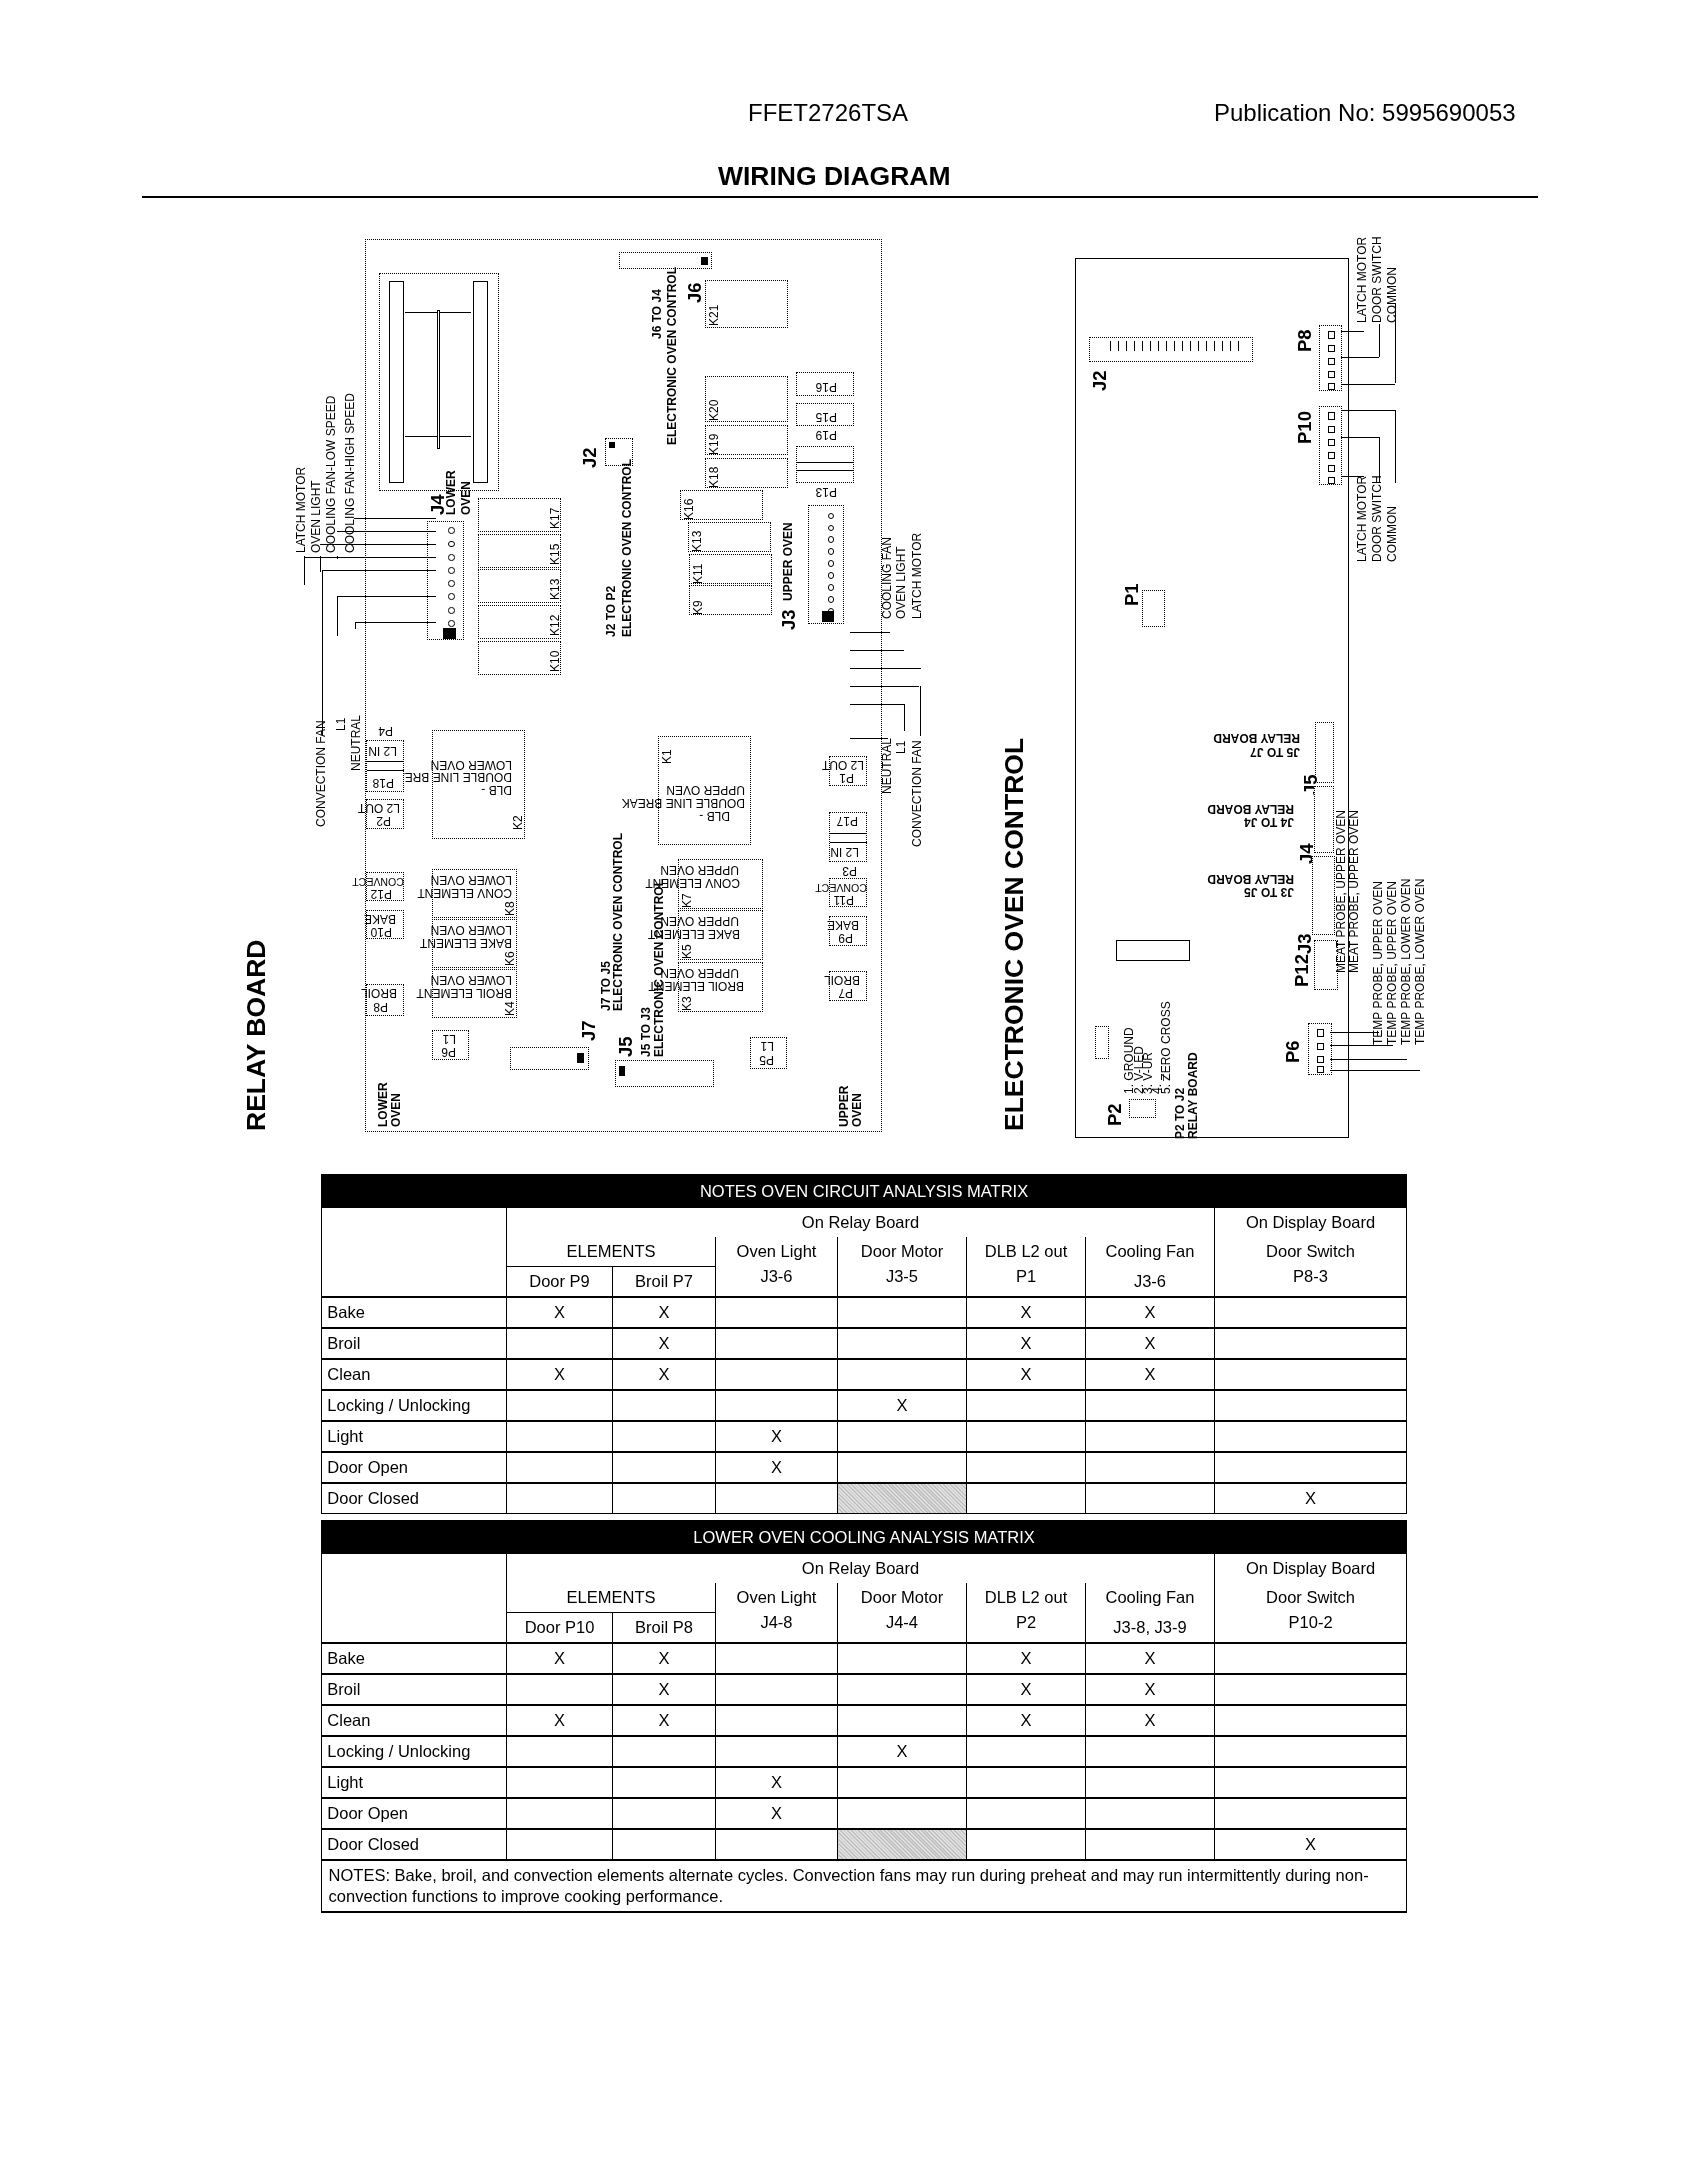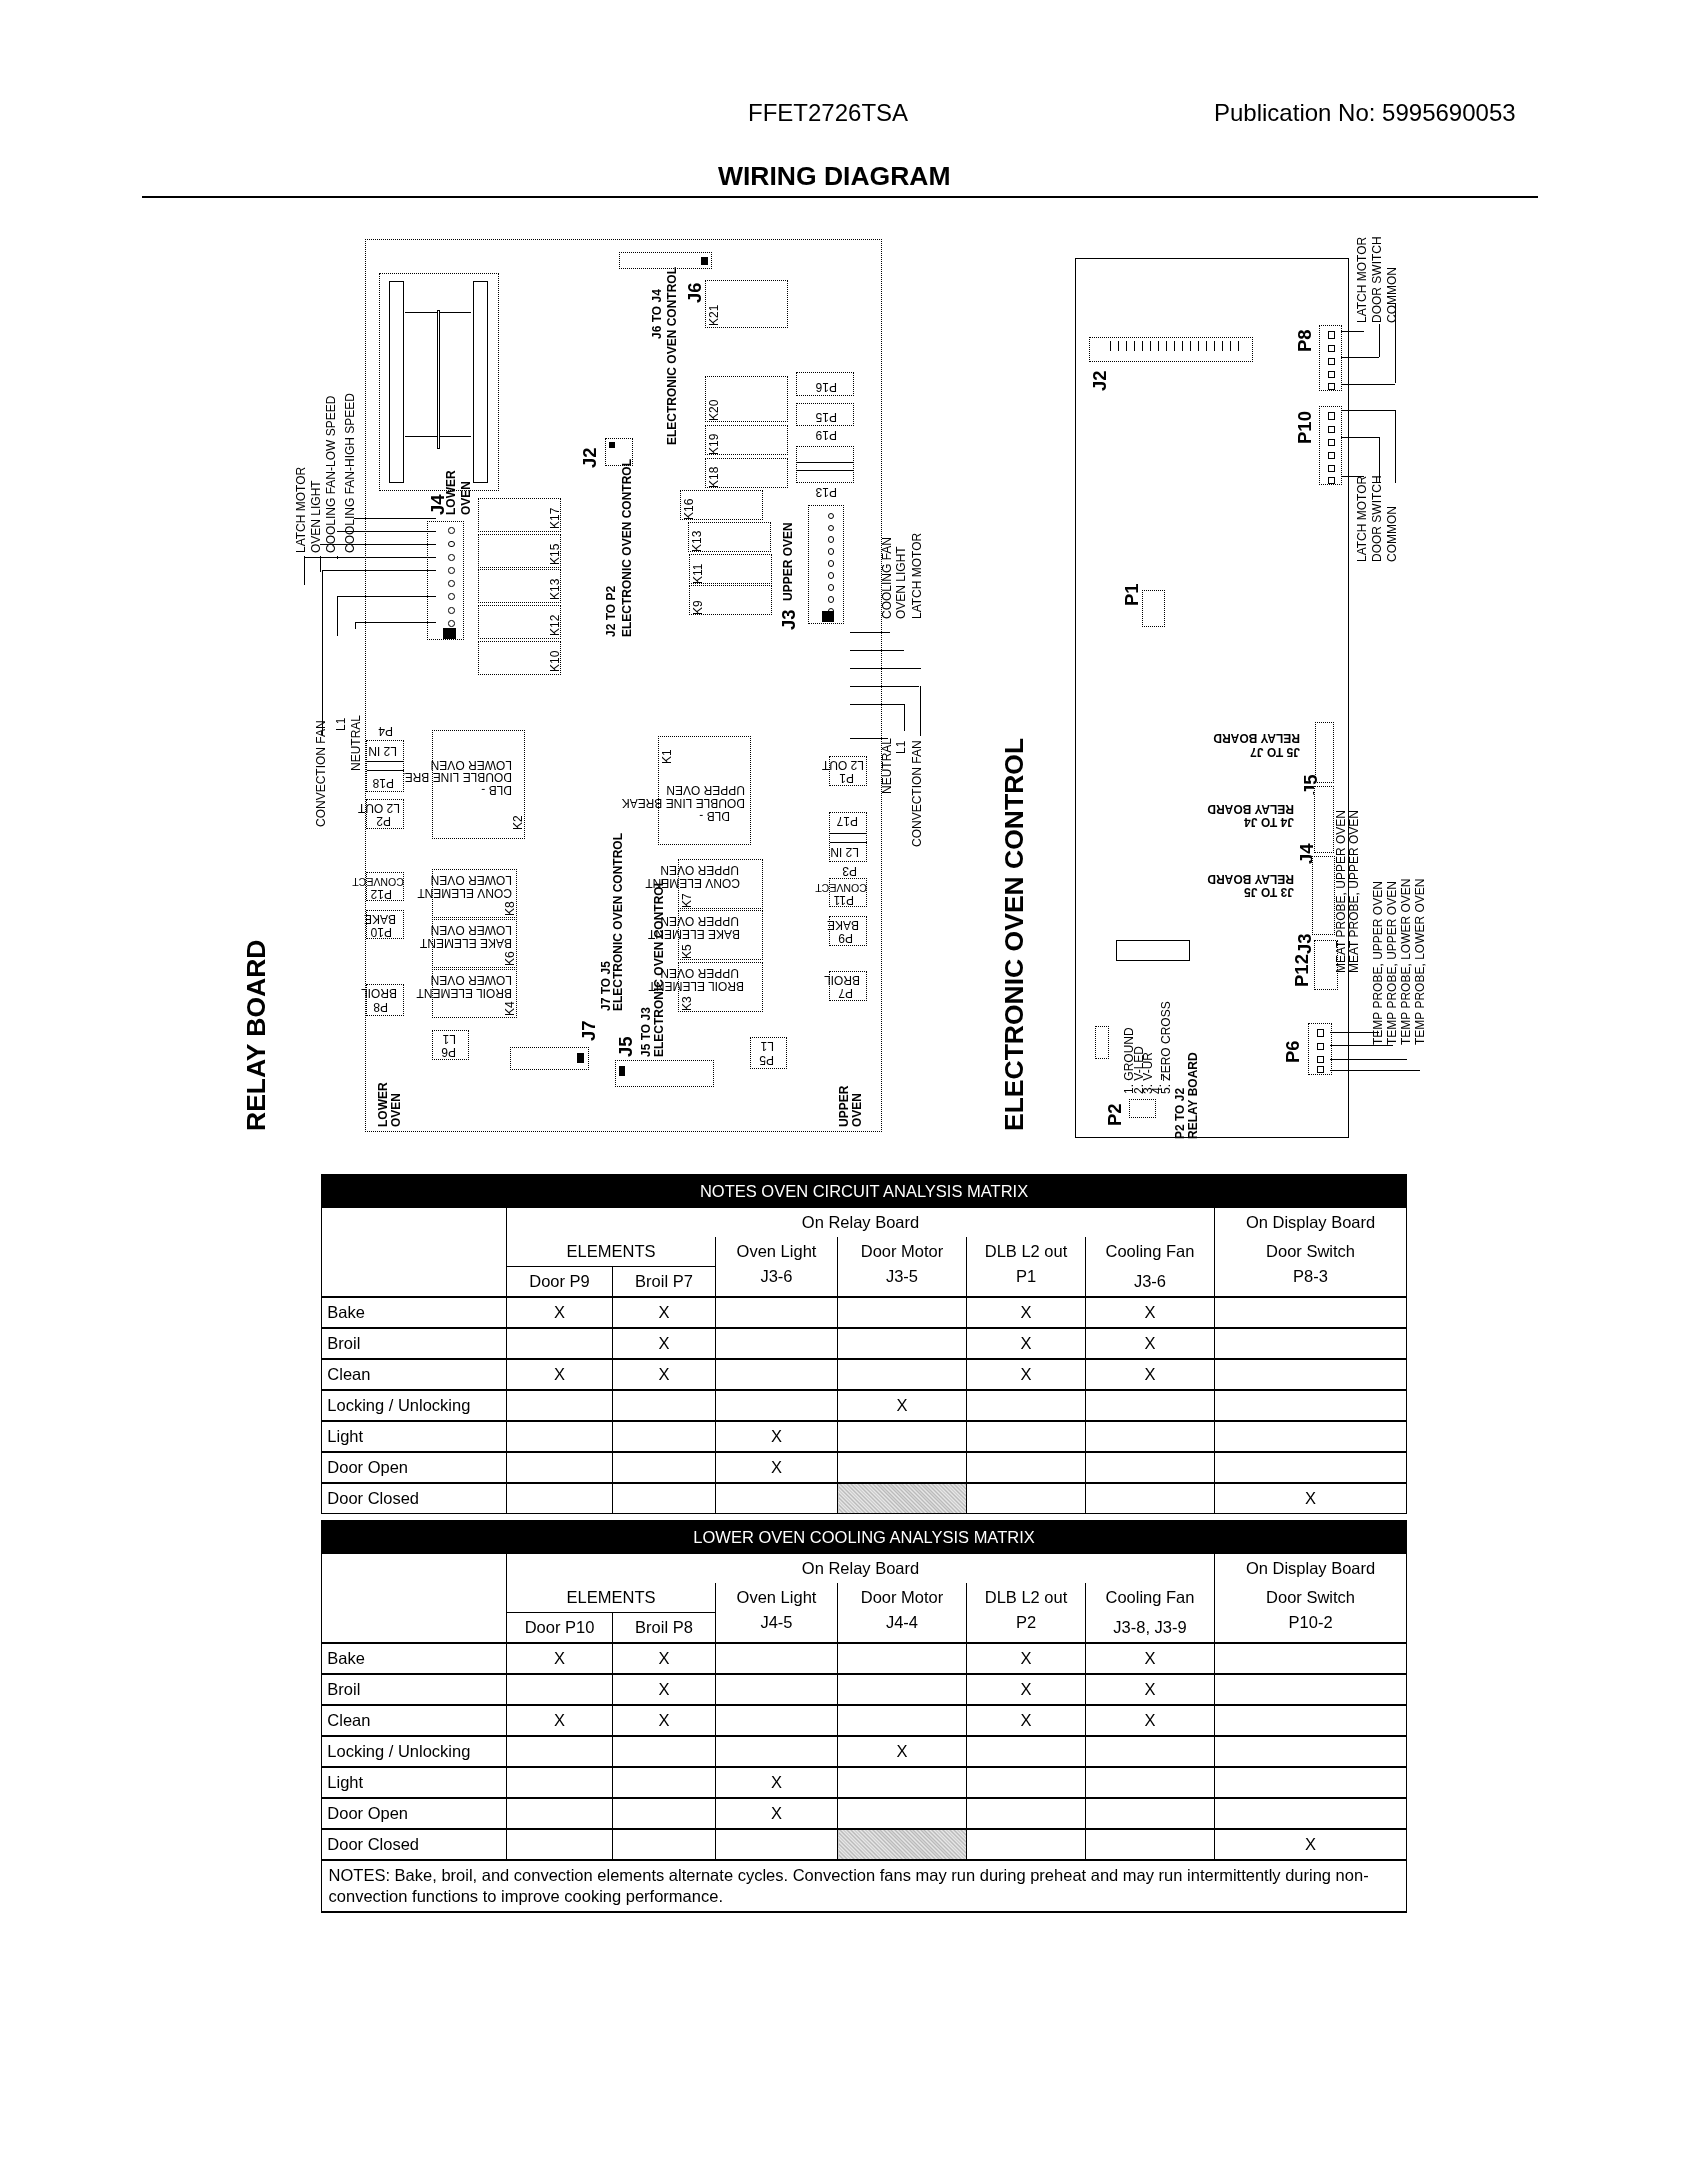--- a/index.html
+++ b/index.html
@@ -539,21 +539,21 @@
         <td colspan="2" style="border-top:none;border-bottom:none">ELEMENTS</td>
       <td style="border-top:none;border-bottom:none">Oven Light</td>
       <td style="border-top:none;border-bottom:none">Door Motor</td>
       <td style="border-top:none;border-bottom:none">DLB L2 out</td>
       <td style="border-top:none;border-bottom:none">Cooling Fan</td>
       <td style="border-top:none;border-bottom:none">Door Switch</td>
       </tr>
   <tr style="border-bottom:2.6px solid #000">
         <td>Door P10</td>
       <td>Broil P8</td>
-      <td style="border-top:none;vertical-align:top">J4-5</td>
+      <td style="border-top:none;vertical-align:top">J4-8</td>
       <td style="border-top:none;vertical-align:top">J4-4</td>
       <td style="border-top:none;vertical-align:top">P2</td>
       <td style="border-top:none">J3-8, J3-9</td>
       <td style="border-top:none;vertical-align:top">P10-2</td>
       </tr>
   <tr style="border-bottom:2.6px solid #000">
         <td class="rowl">Bake</td>
         <td>X</td>
         <td>X</td>
         <td></td>

